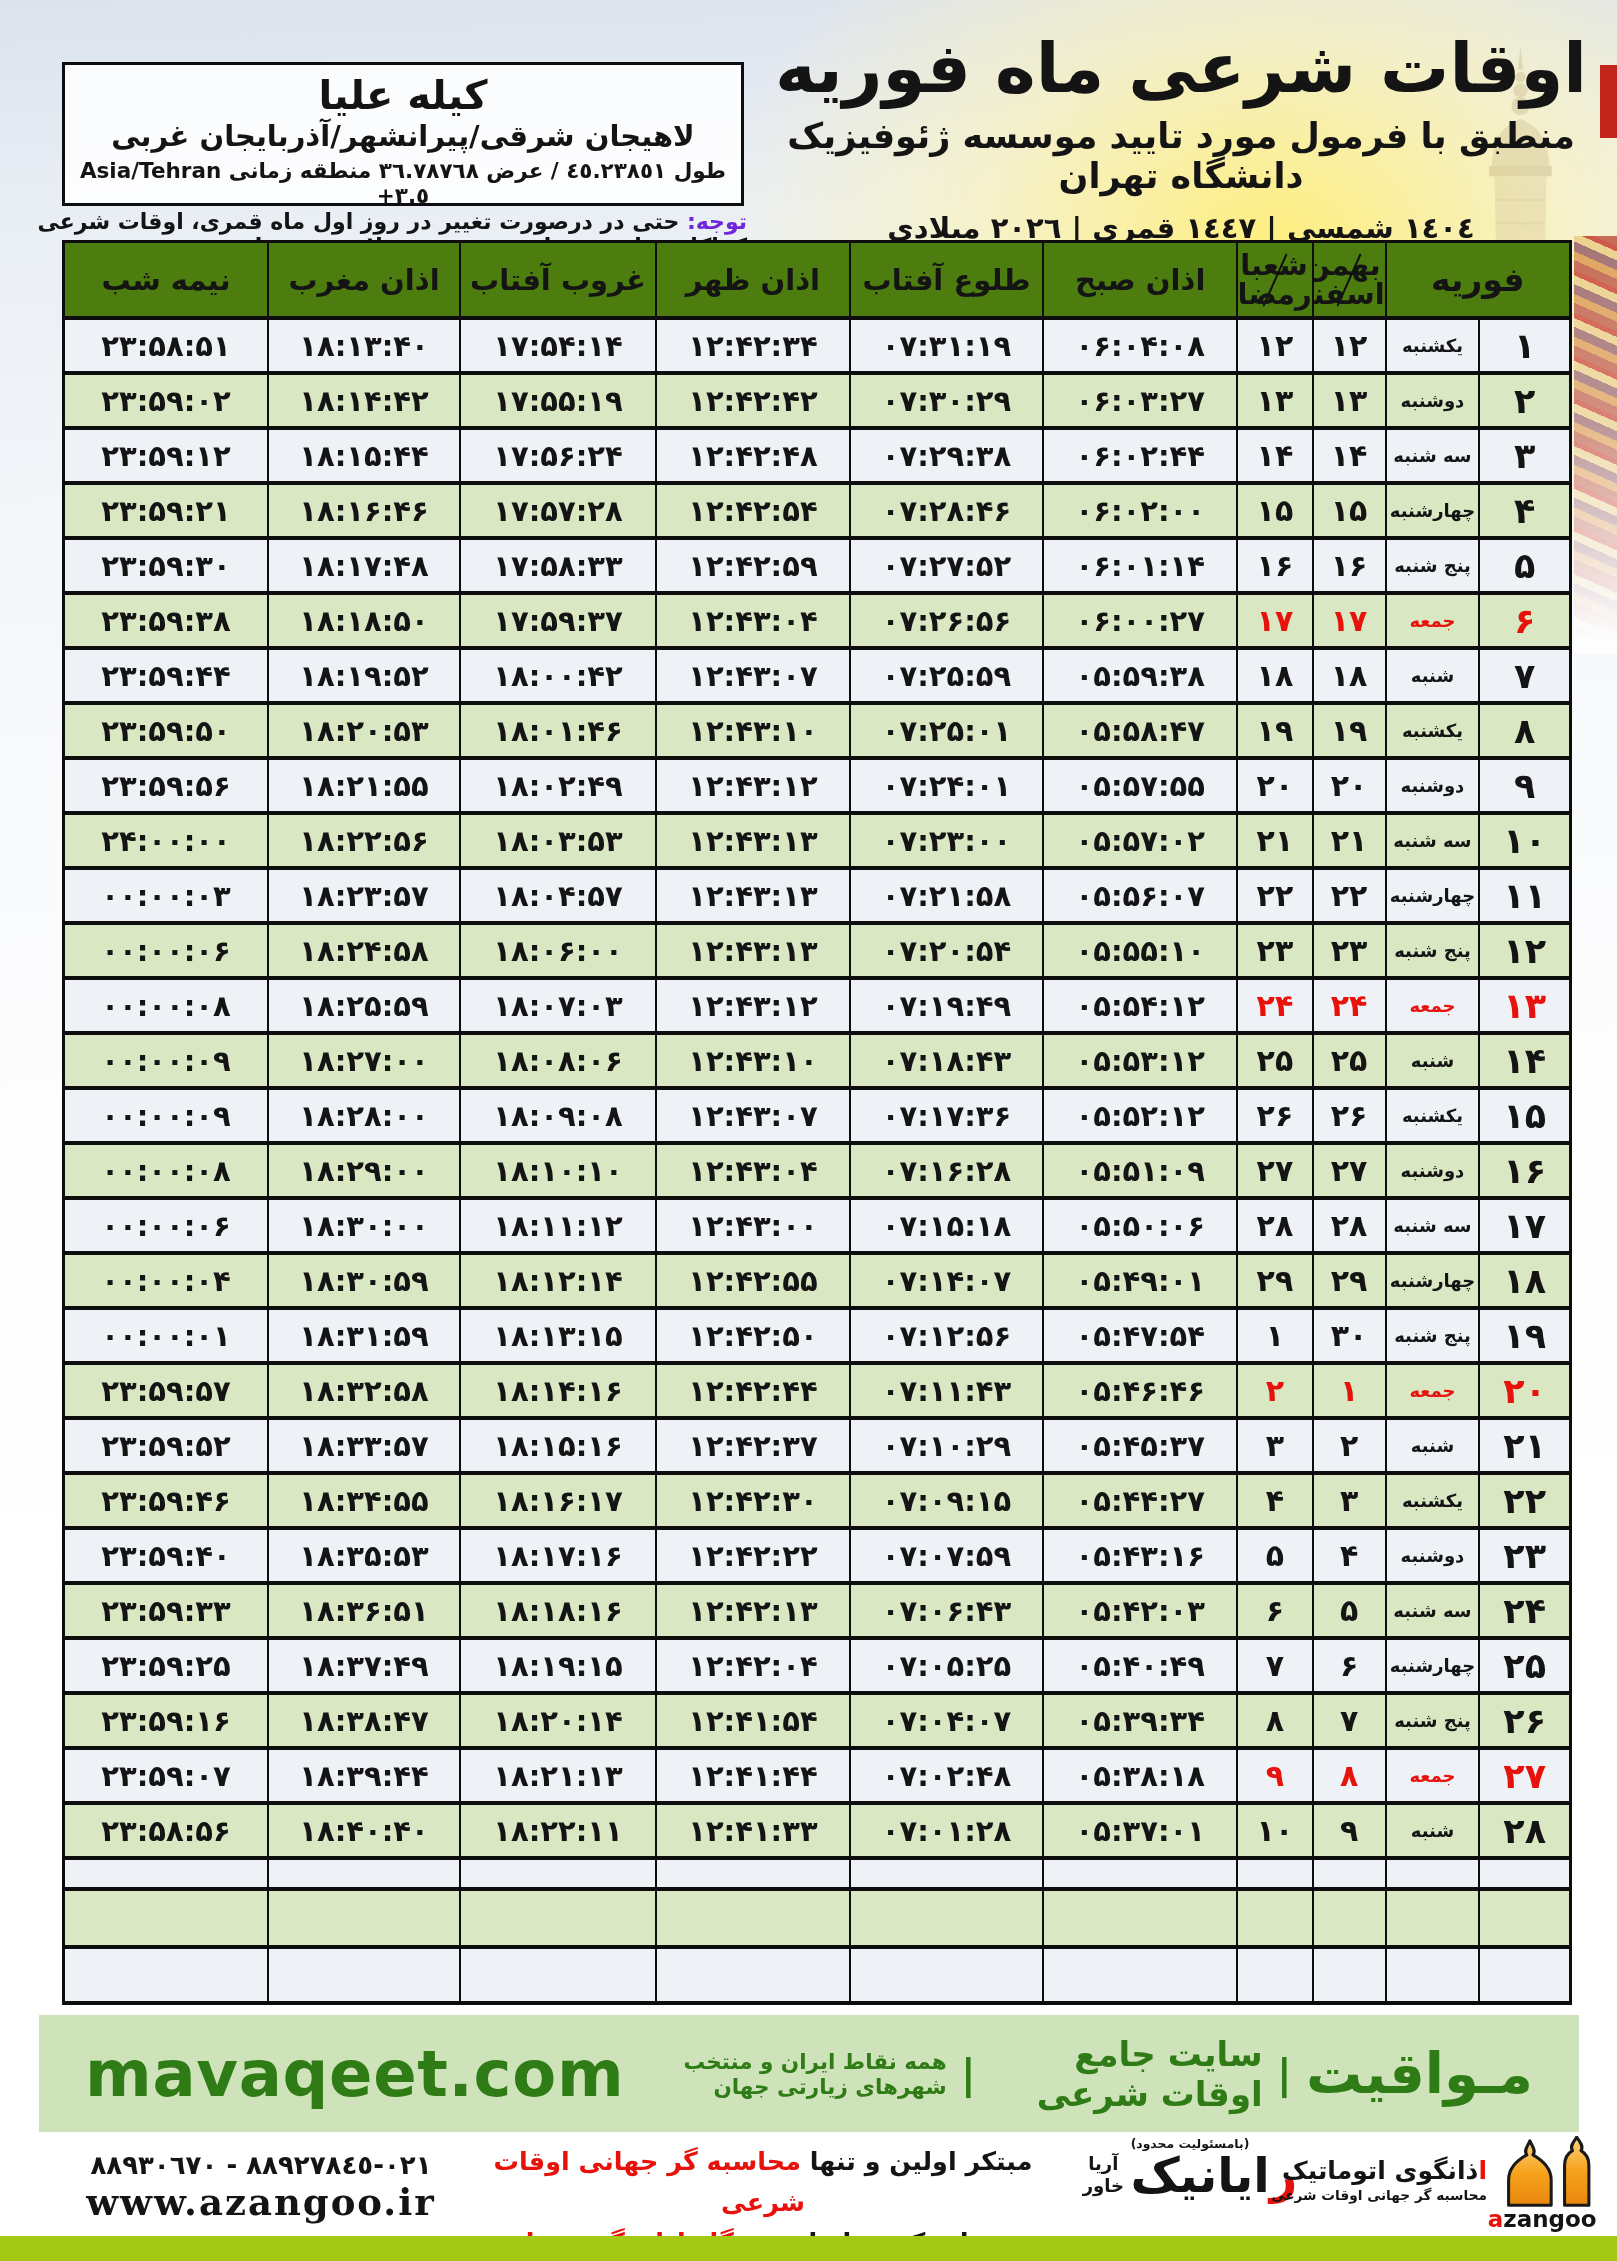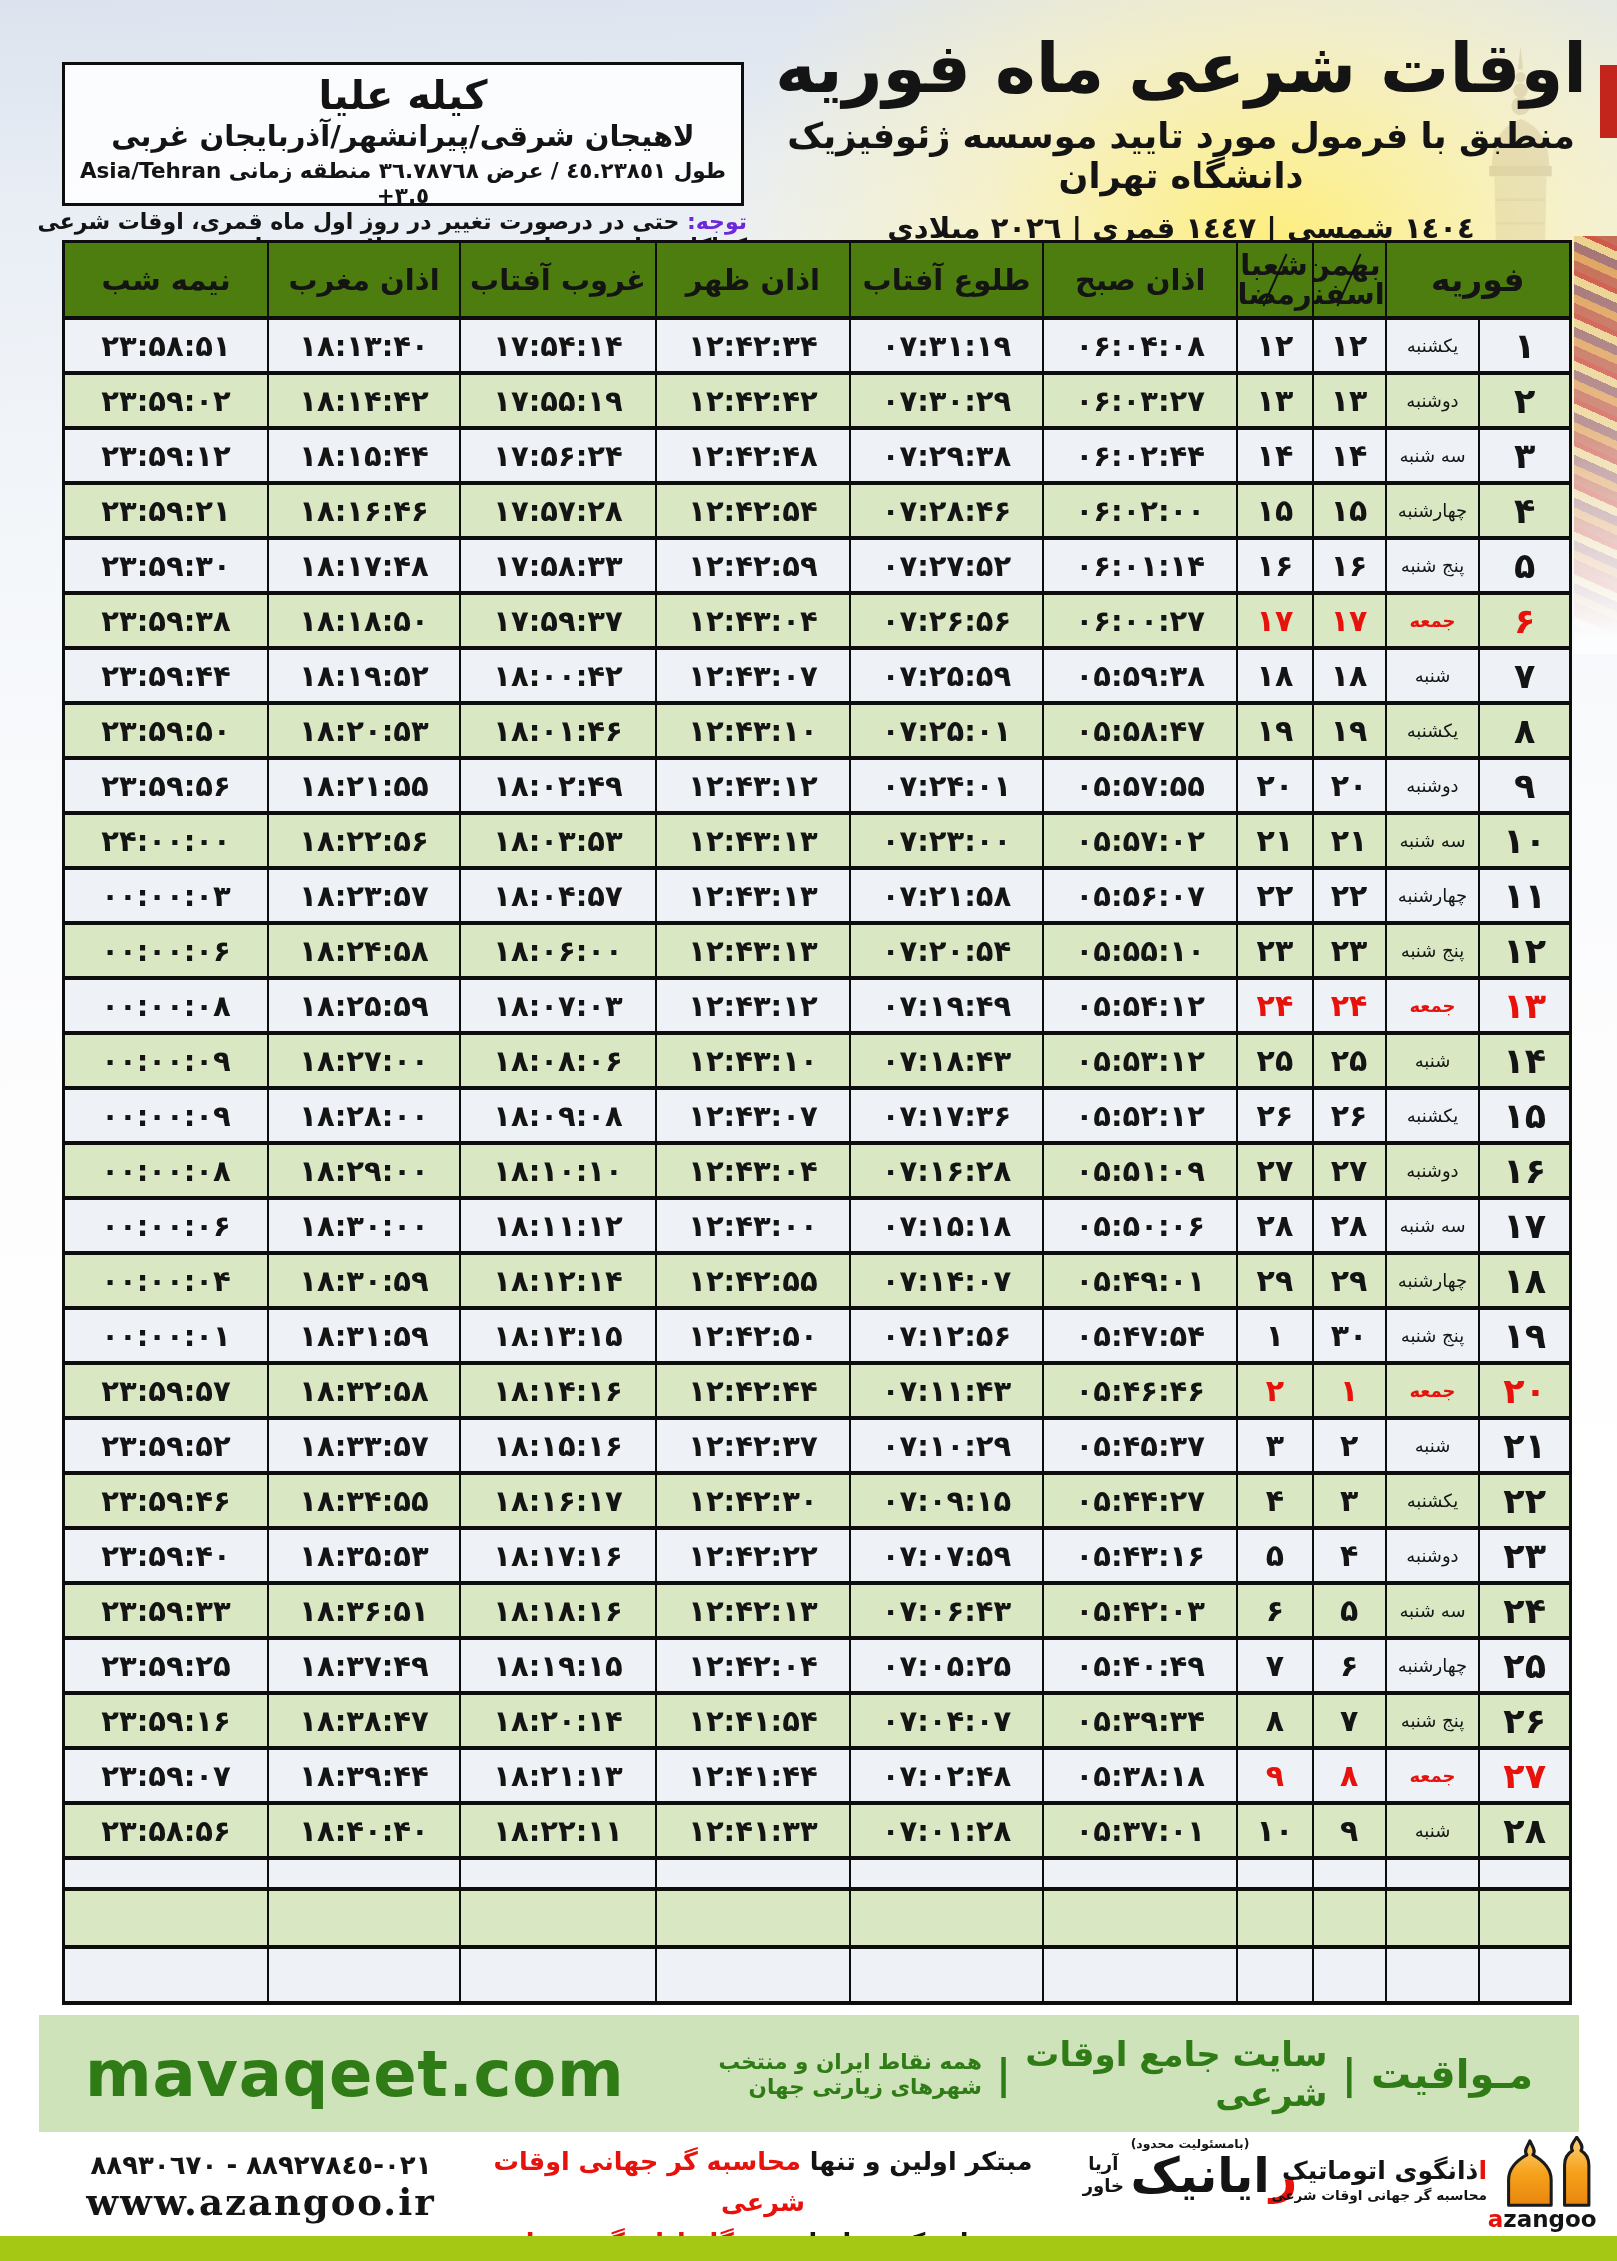--- a/index.html
+++ b/index.html
@@ -42,35 +42,35 @@
     text-align:center;vertical-align:middle;padding:0;overflow:hidden;}
   .times-table{border:3.3px solid #0d0d0d;}
   .times-table thead th{background:#4d7c0f;height:73px;font-size:29px;font-weight:800;}
   .times-table thead th.feb-head{font-size:33px;}
   .times-table tbody tr{height:55px;}
   .times-table tbody tr:nth-child(odd) td{background:#eef2f6;}
   .times-table tbody tr:nth-child(even) td{background:#d9e7c3;}
   td.time{font-size:29px;font-weight:700;letter-spacing:1.3px;}
   td.num{font-size:30px;font-weight:700;}
   td.day-num{font-size:35px;font-weight:800;}
-  td.weekday{font-size:18px;font-weight:400;}
+  td.weekday{font-size:18px;font-weight:700;}
   tr.friday td.day-num,tr.friday td.weekday,tr.friday td.num{color:#e8120c;}
   tr.friday td.weekday{font-weight:700;}
 
   th.dual{position:relative;font-size:19px;font-weight:600;}
   th.dual .top{position:absolute;top:5.2px;right:3.9px;left:0;text-align:center;}
   th.dual .bottom{position:absolute;bottom:5.2px;left:3.9px;right:0;text-align:center;}
   th.dual .slash{position:absolute;left:50%;top:50%;width:2px;height:78%;background:#101010;
     transform:translate(-50%,-50%) rotate(24deg);}
 
   
   .mavaqeet-band{position:absolute;left:39px;top:2015px;width:1540px;height:117px;
     background:#cfe3ba;display:flex;align-items:center;direction:rtl;
     padding:0 46px;box-sizing:border-box;color:#2f7b16;}
-  .mv-brand{font-size:40px;font-weight:800;text-align:right;}
+  .mv-brand{font-size:56px;font-weight:800;text-align:right;}
   .mv-sep{font-size:40px;font-weight:700;margin:0 14.4px;}
   .mv-tag1{font-size:34px;font-weight:800;}
   .mv-tag2{font-size:21.5px;font-weight:600;}
   .mv-url{font-size:64px;font-weight:800;margin-right:auto;direction:ltr;letter-spacing:0.7px;}
 
   
   .footer{position:absolute;left:0;top:2132px;width:1618px;height:104px;background:#ffffff;}
   .ft-phones{position:absolute;left:72px;top:18px;width:378px;text-align:center;direction:ltr;}
   .ft-phone-line{font-size:26px;font-weight:800;}
   .ft-site{font-size:37px;font-weight:700;font-family:"DejaVu Serif",serif;letter-spacing:2px;}

